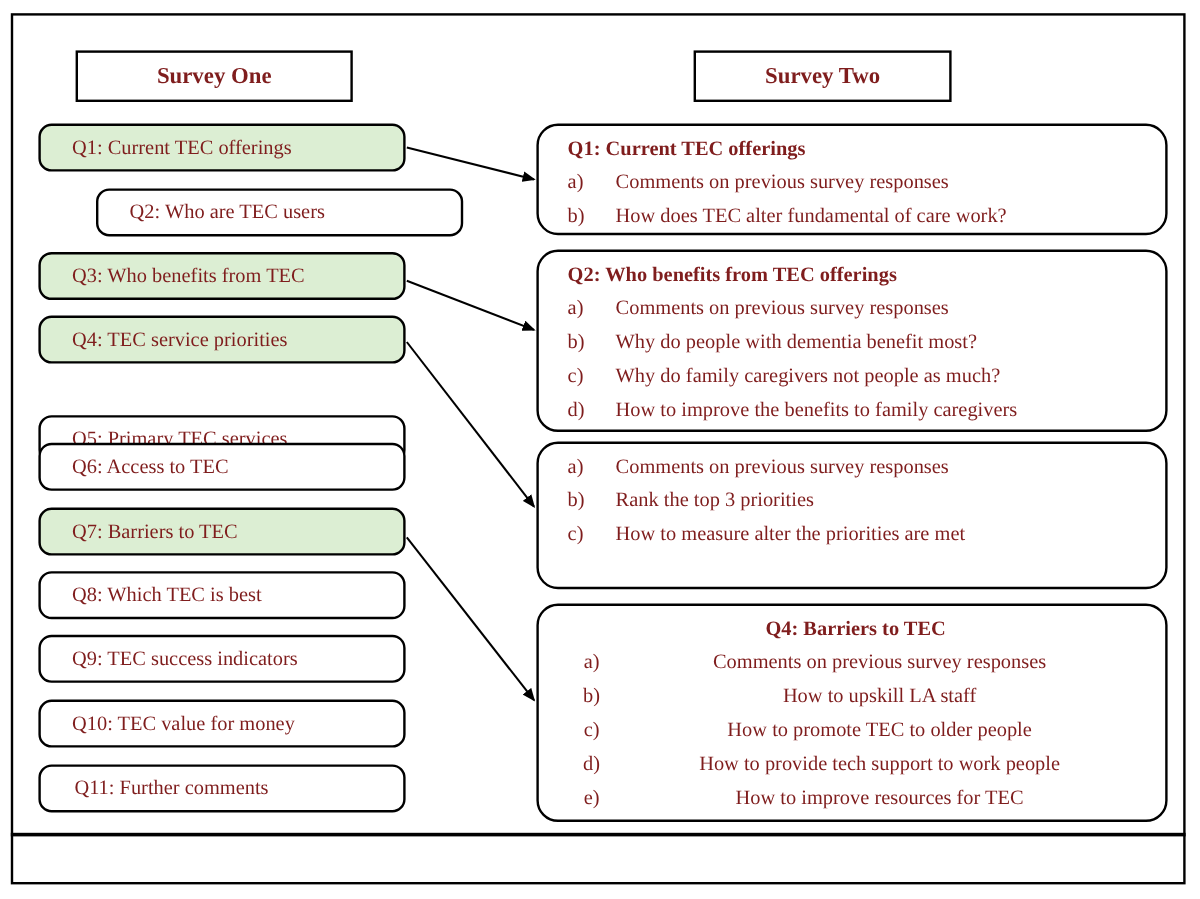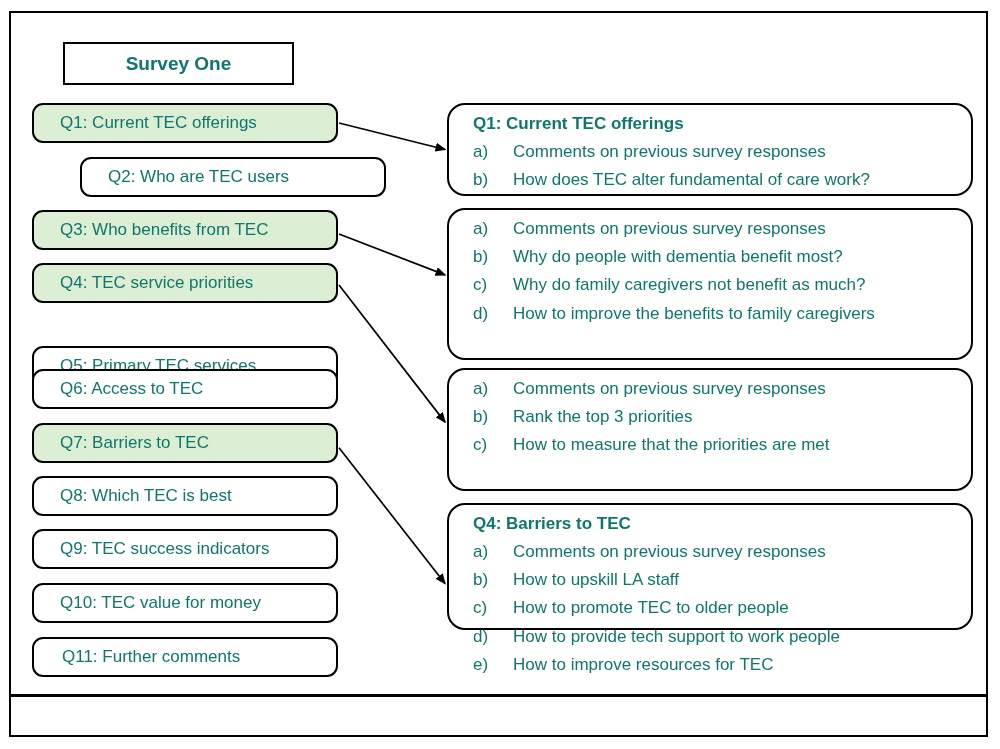--- a/index.html
+++ b/index.html
@@ -6,22 +6,23 @@
     margin: 0;
     padding: 0;
     background: #ffffff;
     font-family: "Liberation Sans", sans-serif;
   }
   .canvas {
     position: relative;
     width: 1000px;
     height: 749px;
     background: #ffffff;
-    color: #0f766e;
+    color: #7f1d1d;
     overflow: hidden;
+    font-family: Liberation Serif, serif;
   }
   .outer {
     position: absolute;
     left: 9px; top: 11px;
     width: 979px; height: 726px;
     border: 2.5px solid #000;
     box-sizing: border-box;
     background: #fff;
   }
   .divider {
@@ -94,20 +95,23 @@
 </head>
 <body>
 
 <div class="canvas">
   <div class="outer"></div>
   <div class="divider"></div>
 
   <div class="header header-one">
     <span>Survey One</span>
   </div>
+  <div class="header header-two">
+    <span>Survey Two</span>
+  </div>
 
   <div id="leftCol">
       <div class="lbox hl" style="top: 103px;">
     <span class="lbox-label">Q1: Current TEC offerings</span>
   </div>
       <div class="lbox" style="top: 157px; margin-left: 48px;">
     <span class="lbox-label">Q2: Who are TEC users</span>
   </div>
       <div class="lbox hl" style="top: 210px;">
     <span class="lbox-label">Q3: Who benefits from TEC</span>
@@ -143,52 +147,53 @@
   <div class="ritem">
     <span class="rlabel">a)</span>
     <span class="rtext">Comments on previous survey responses</span>
   </div>
         <div class="ritem">
     <span class="rlabel">b)</span>
     <span class="rtext">How does TEC alter fundamental of care work?</span>
   </div>
       </div>
       <div class="rbox" style="top: 208px; height: 152px;">
+    <div class="rtitle">Q2: Who benefits from TEC offerings</div>
   <div class="ritem">
     <span class="rlabel">a)</span>
     <span class="rtext">Comments on previous survey responses</span>
   </div>
         <div class="ritem">
     <span class="rlabel">b)</span>
     <span class="rtext">Why do people with dementia benefit most?</span>
   </div>
         <div class="ritem">
     <span class="rlabel">c)</span>
-    <span class="rtext">Why do family caregivers not benefit as much?</span>
+    <span class="rtext">Why do family caregivers not people as much?</span>
   </div>
         <div class="ritem">
     <span class="rlabel">d)</span>
     <span class="rtext">How to improve the benefits to family caregivers</span>
   </div>
       </div>
       <div class="rbox" style="top: 368px; height: 123px;">
   <div class="ritem">
     <span class="rlabel">a)</span>
     <span class="rtext">Comments on previous survey responses</span>
   </div>
         <div class="ritem">
     <span class="rlabel">b)</span>
     <span class="rtext">Rank the top 3 priorities</span>
   </div>
         <div class="ritem">
     <span class="rlabel">c)</span>
-    <span class="rtext">How to measure that the priorities are met</span>
-  </div>
-      </div>
-      <div class="rbox" style="top: 503px; height: 127px;">
+    <span class="rtext">How to measure alter the priorities are met</span>
+  </div>
+      </div>
+      <div class="rbox" style="top: 503px; height: 182px; text-align: center;">
     <div class="rtitle">Q4: Barriers to TEC</div>
   <div class="ritem">
     <span class="rlabel">a)</span>
     <span class="rtext">Comments on previous survey responses</span>
   </div>
         <div class="ritem">
     <span class="rlabel">b)</span>
     <span class="rtext">How to upskill LA staff</span>
   </div>
         <div class="ritem">

